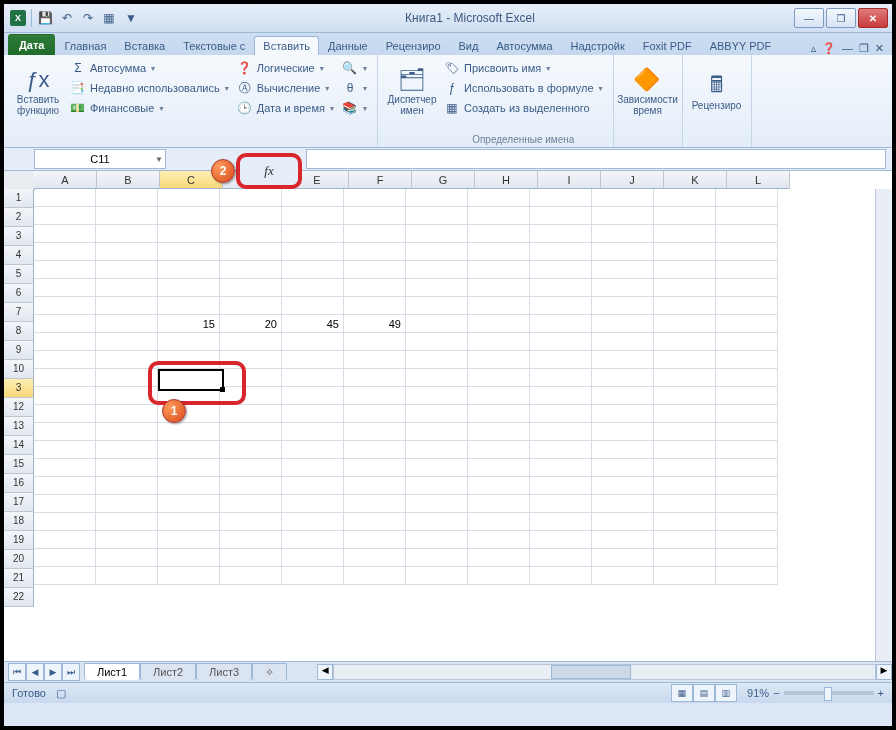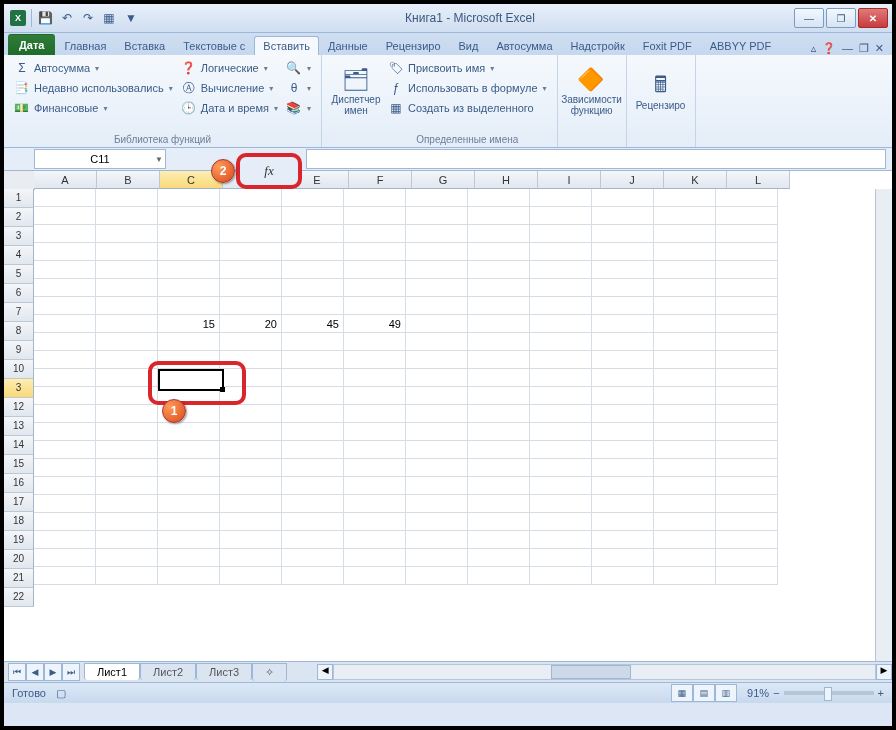--- a/index.html
+++ b/index.html
@@ -106,20 +106,25 @@
     <span>▵</span>
     <span>❓</span>
     <span>—</span>
     <span>❐</span>
     <span>✕</span>
   </div>
 </div>
 
 <div class="ribbon">
   <div class="rgroup" style="flex-direction:row">
+    <div class="big">
+      <div class="ico">ƒx</div>
+      <div style="white-space:pre-line">Вставить
+функцию</div>
+    </div>
     <div style="display:flex;flex-direction:column;justify-content:space-between">
       <div style="display:flex">
         <div class="col">
           <div class="rowbtn">
                 <span class="ic">Σ</span>
                 <span>Автосумма</span>
                 <span class="dd">▾</span>
               </div>
           <div class="rowbtn">
                 <span class="ic">📑</span>
@@ -157,21 +162,20 @@
           <div class="rowbtn">
                 <span class="ic">θ</span>
                 <span class="dd">▾</span>
               </div>
           <div class="rowbtn">
                 <span class="ic">📚</span>
                 <span class="dd">▾</span>
               </div>
         </div>
       </div>
-      <div class="lbl">Библиотека функций</div>
     </div>
   </div>
 
   <div class="rgroup" style="flex-direction:row">
     <div class="big">
       <div class="ico">🗂</div>
       <div style="white-space:pre-line">Диспетчер
 имен</div>
     </div>
     <div style="display:flex;flex-direction:column;justify-content:space-between">
@@ -192,21 +196,21 @@
             </div>
       </div>
       <div class="lbl">Определенные имена</div>
     </div>
   </div>
 
   <div class="rgroup">
     <div class="big">
       <div class="ico">🔶</div>
       <div style="white-space:pre-line">Зависимости
-функцию</div>
+время</div>
     </div>
     <div class="lbl"></div>
   </div>
 
   <div class="rgroup">
     <div class="big">
       <div class="ico">🖩</div>
       <div style="white-space:pre-line">Рецензиро</div>
     </div>
     <div class="lbl"></div>

